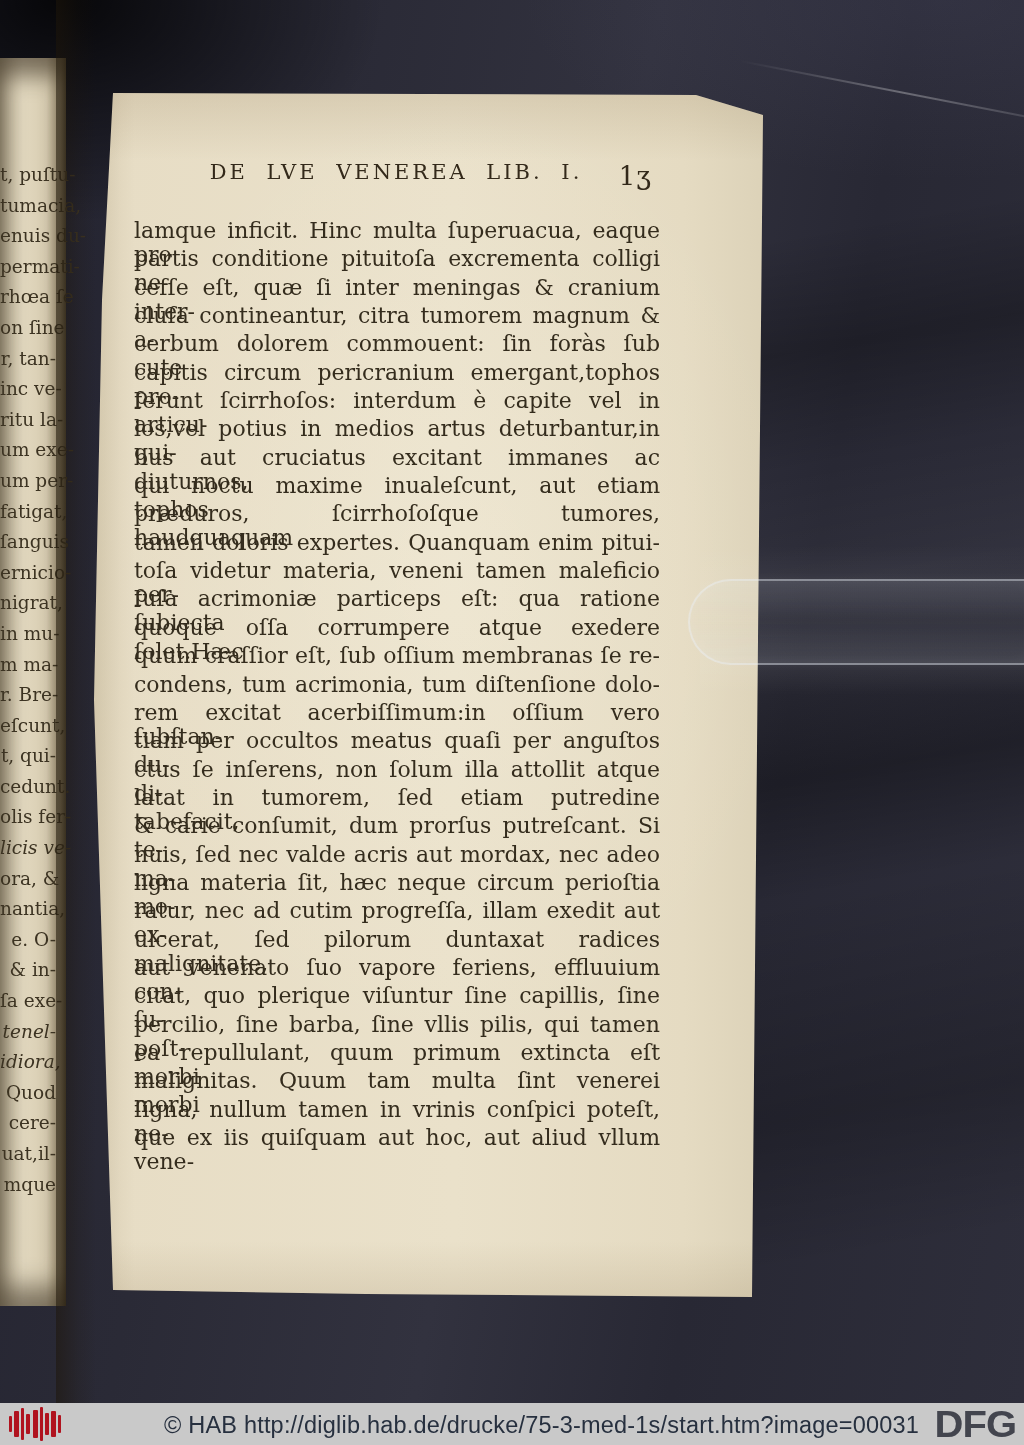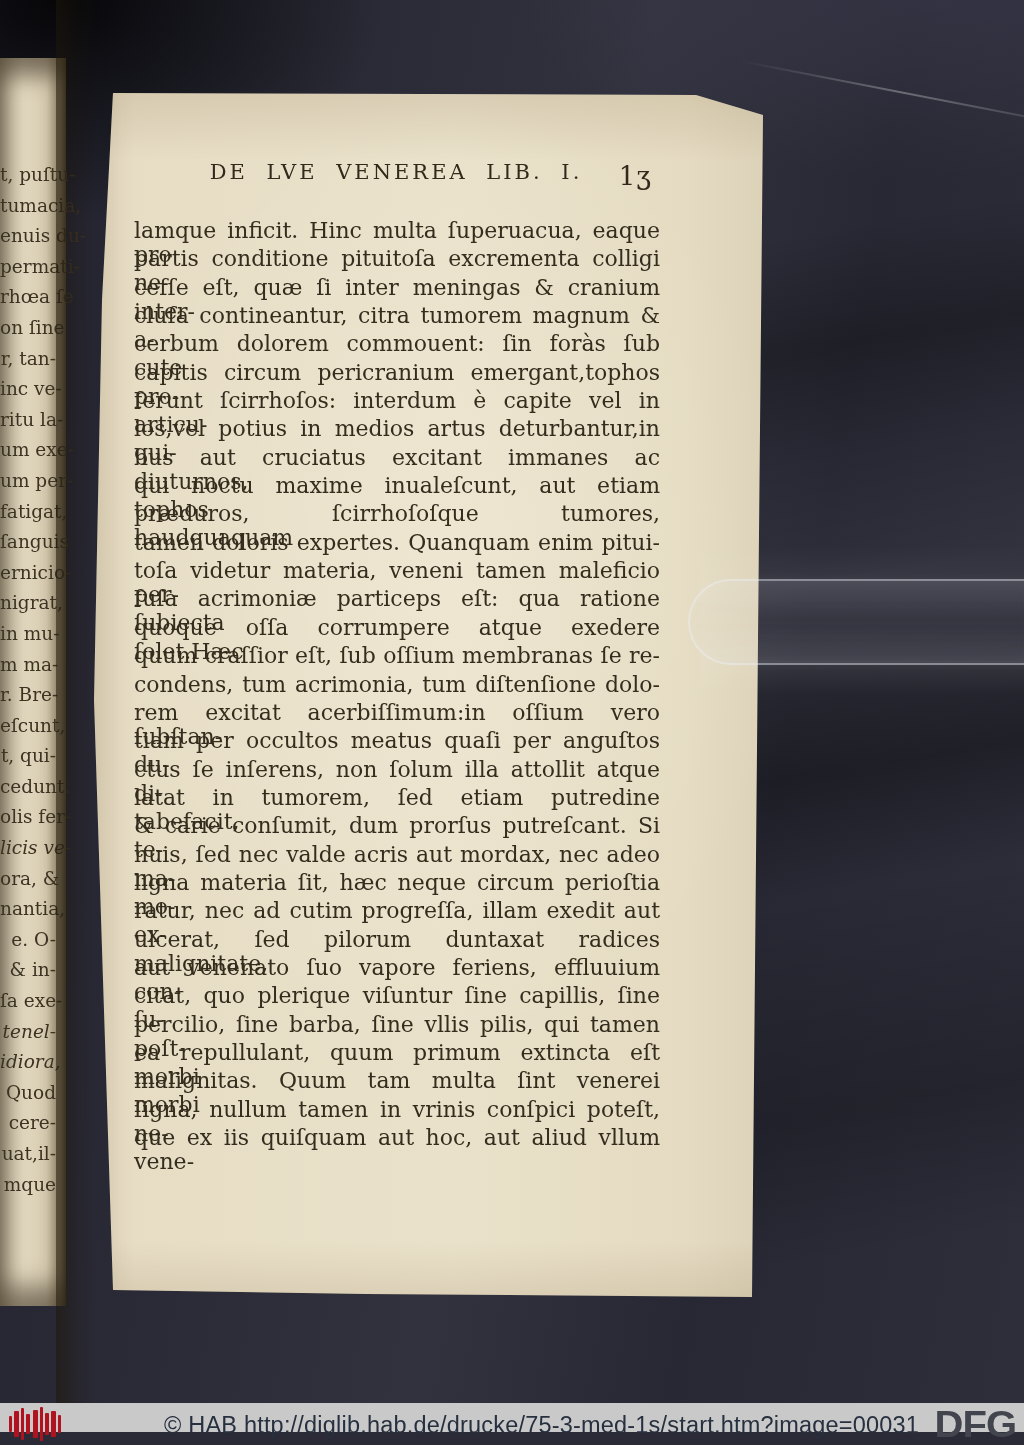--- a/index.html
+++ b/index.html
@@ -86,21 +86,21 @@
     box-shadow:0 0 10px rgba(255,255,255,0.05), inset 0 0 14px rgba(255,255,255,0.06);
   }
   .holder-glow{
     position:absolute;left:700px;top:545px;width:324px;height:150px;
     background:linear-gradient(to bottom, rgba(255,255,255,0) 0%, rgba(255,255,255,0.05) 30%,
                rgba(255,255,255,0.02) 55%, rgba(255,255,255,0.06) 80%, rgba(255,255,255,0) 100%);
     pointer-events:none;
   }
   
   .footer{
-    position:absolute;left:0;top:1403px;width:1024px;height:29px;background:#c9c9c9;
+    position:absolute;left:0;top:1403px;width:1024px;height:42px;background:#c9c9c9;
     font-family:"Liberation Sans",sans-serif;display:flex;align-items:center;
   }
   .hab-logo{
     position:absolute;left:9px;top:3px;width:52px;height:36px;
     display:flex;align-items:center;justify-content:space-between;
   }
   .hab-logo i{display:block;background:#b0131f;border-radius:1px;}
   .copyright{
     position:absolute;left:164px;top:0;height:42px;line-height:44px;
     font-size:23.5px;color:#27303f;letter-spacing:0.2px;white-space:nowrap;

